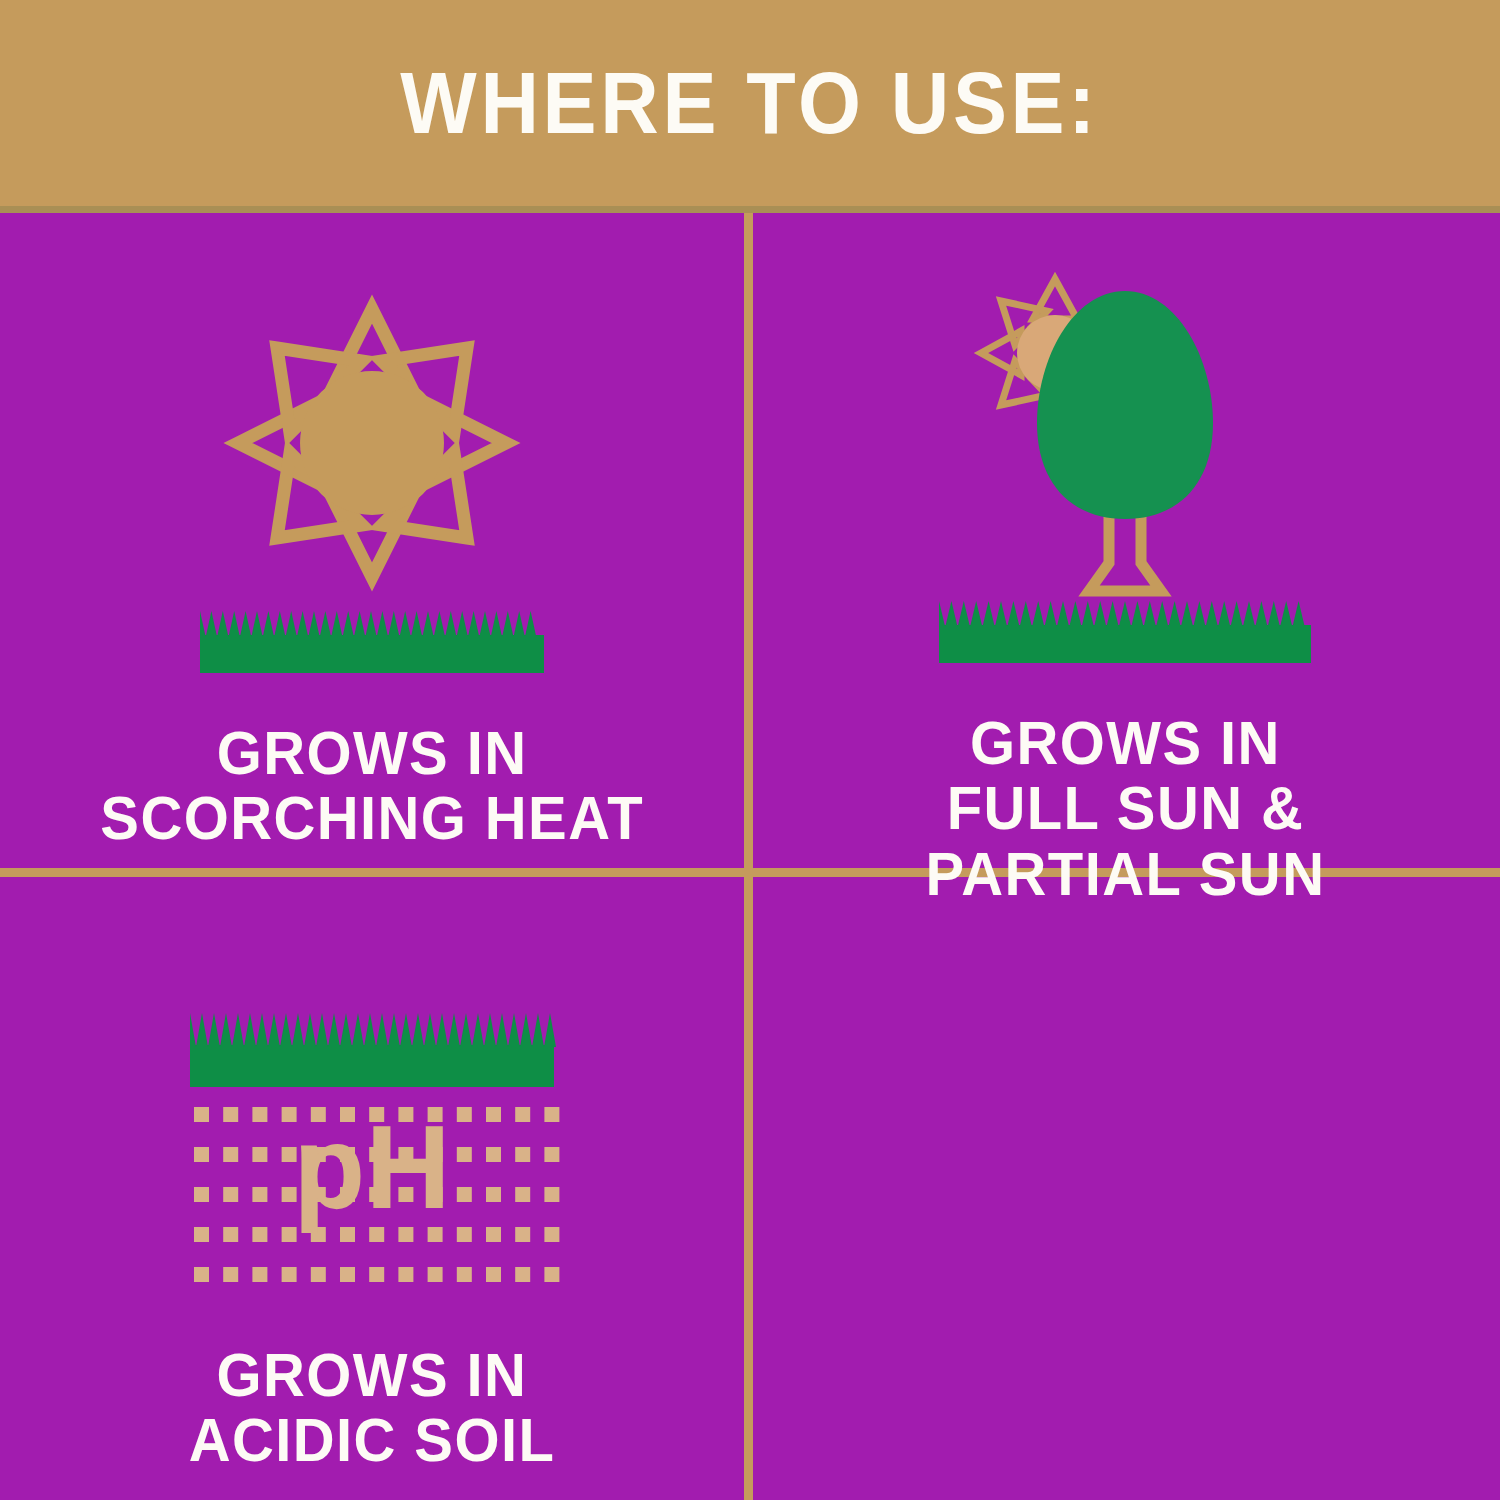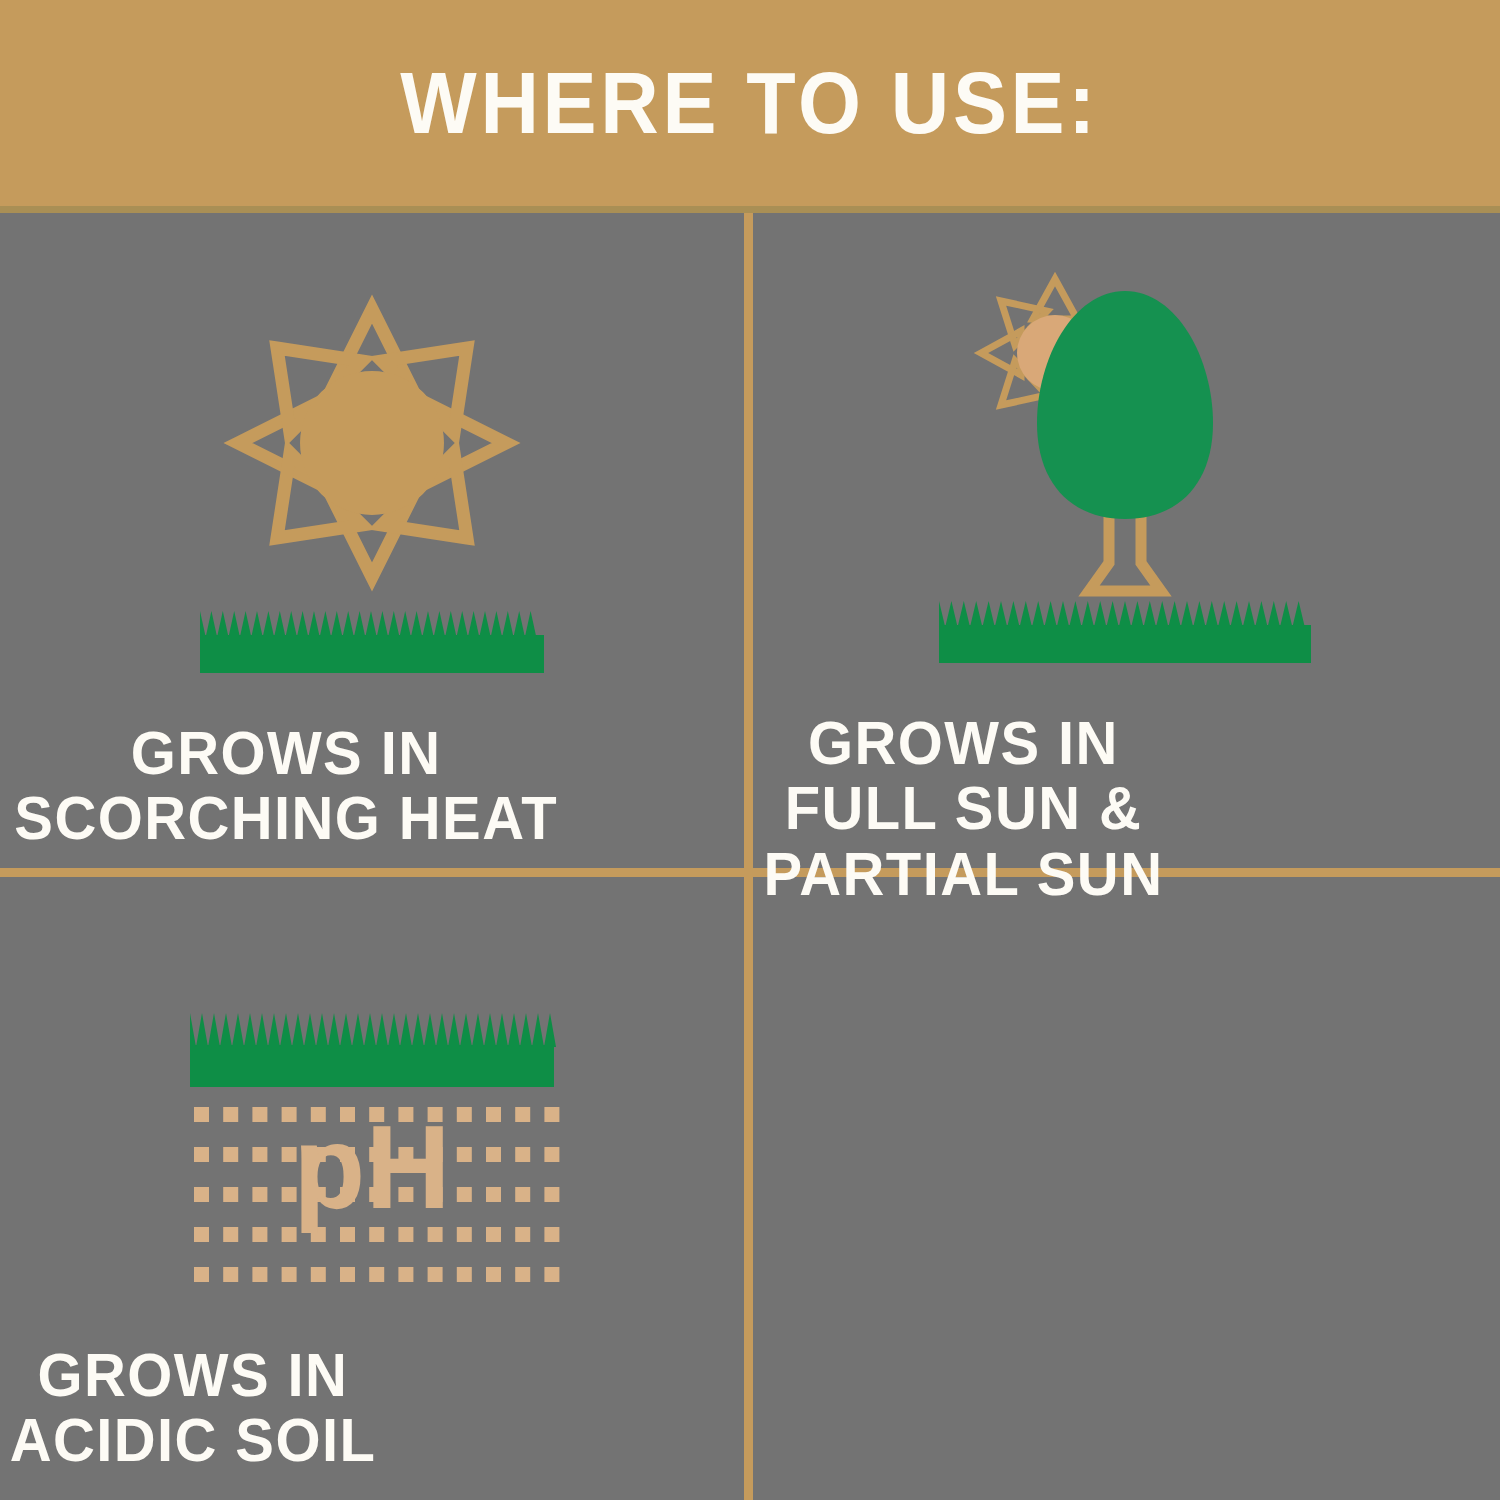--- a/index.html
+++ b/index.html
@@ -6,21 +6,21 @@
   html, body {
     margin: 0;
     padding: 0;
     background: #033d12;
   }
   #page {
     position: relative;
     width: 1500px;
     height: 1500px;
     overflow: hidden;
-    background: #737373;
+    background: #a21caf;
     font-family: "Liberation Sans", sans-serif;
   }
 
   
   #header-band {
     position: absolute;
     left: 0; top: 0;
     width: 1500px;
     height: 206px;
     background: #c59b5c;
@@ -69,21 +69,21 @@
     background: #c59b5c;
   }
 
   .cell {
     position: absolute;
     width: 744px;
     height: 655px;
     box-sizing: border-box;
     display: flex;
     flex-direction: column;
-    align-items: flex-start;
+    align-items: center;
   }
   #cell-heat   { left: 0px;   top: 0px; }
   #cell-sun    { left: 753px; top: 0px; }
   #cell-acidic { left: 0px;   top: 664px; height: 623px; }
   #cell-slopes { left: 753px; top: 664px; height: 623px; }
 
   .icon-area {
     position: relative;
     width: 100%;
     flex: 0 0 auto;

